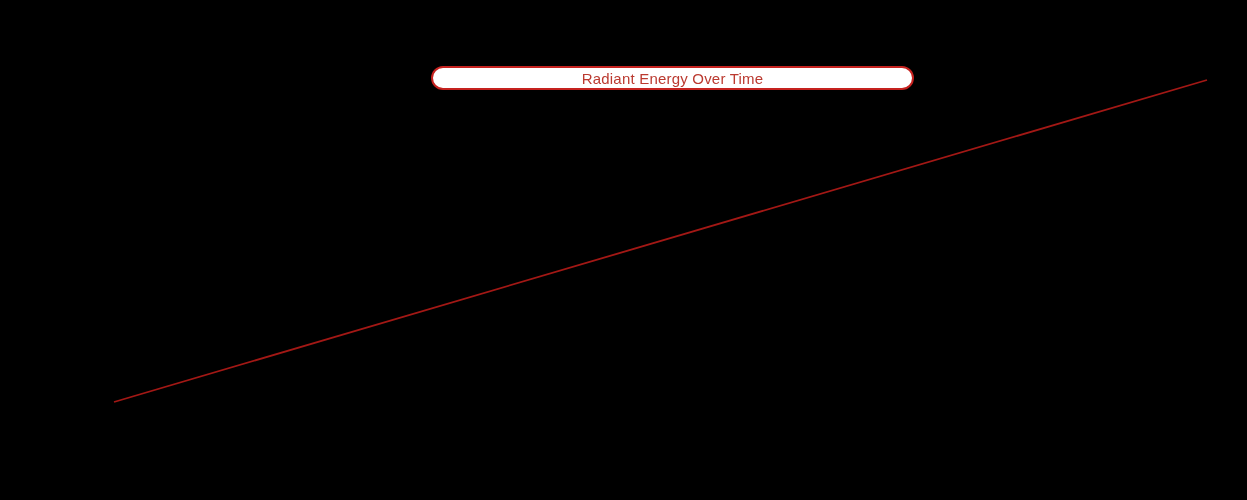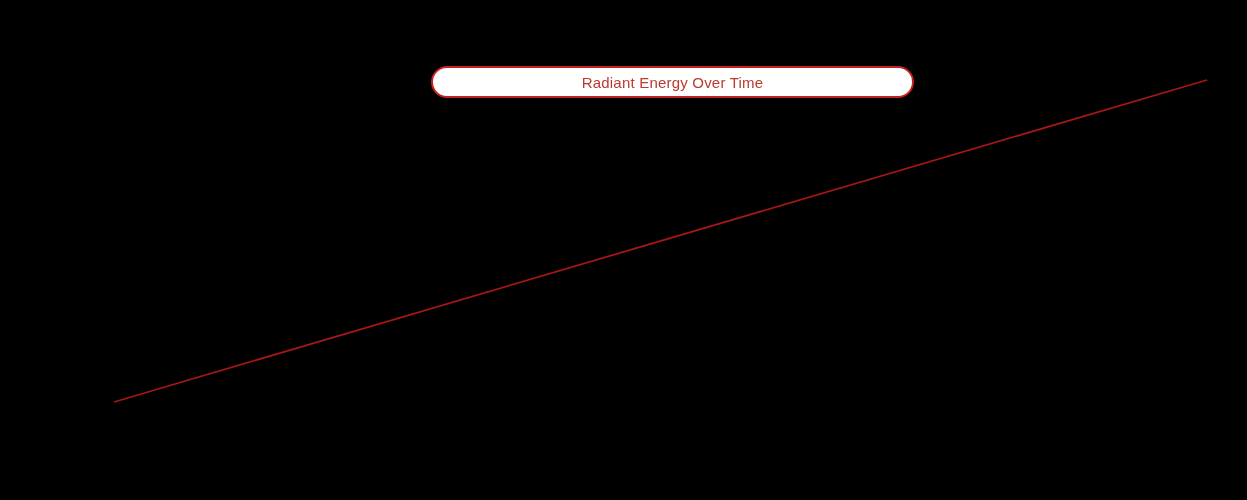--- a/index.html
+++ b/index.html
@@ -16,21 +16,21 @@
   }
   .chart-svg {
     position: absolute;
     left: 0; top: 0;
     width: 1247px; height: 500px;
     display: block;
   }
   .title-pill {
     position: absolute;
     left: 431px; top: 66px;
-    width: 483px; height: 32px;
+    width: 483px; height: 24px;
     box-sizing: border-box;
     background: #ffffff;
     border: 2px solid #c5221f;
     border-radius: 17px;
     display: flex;
     align-items: center;
     justify-content: center;
   }
   .title-text {
     font-size: 15px;

